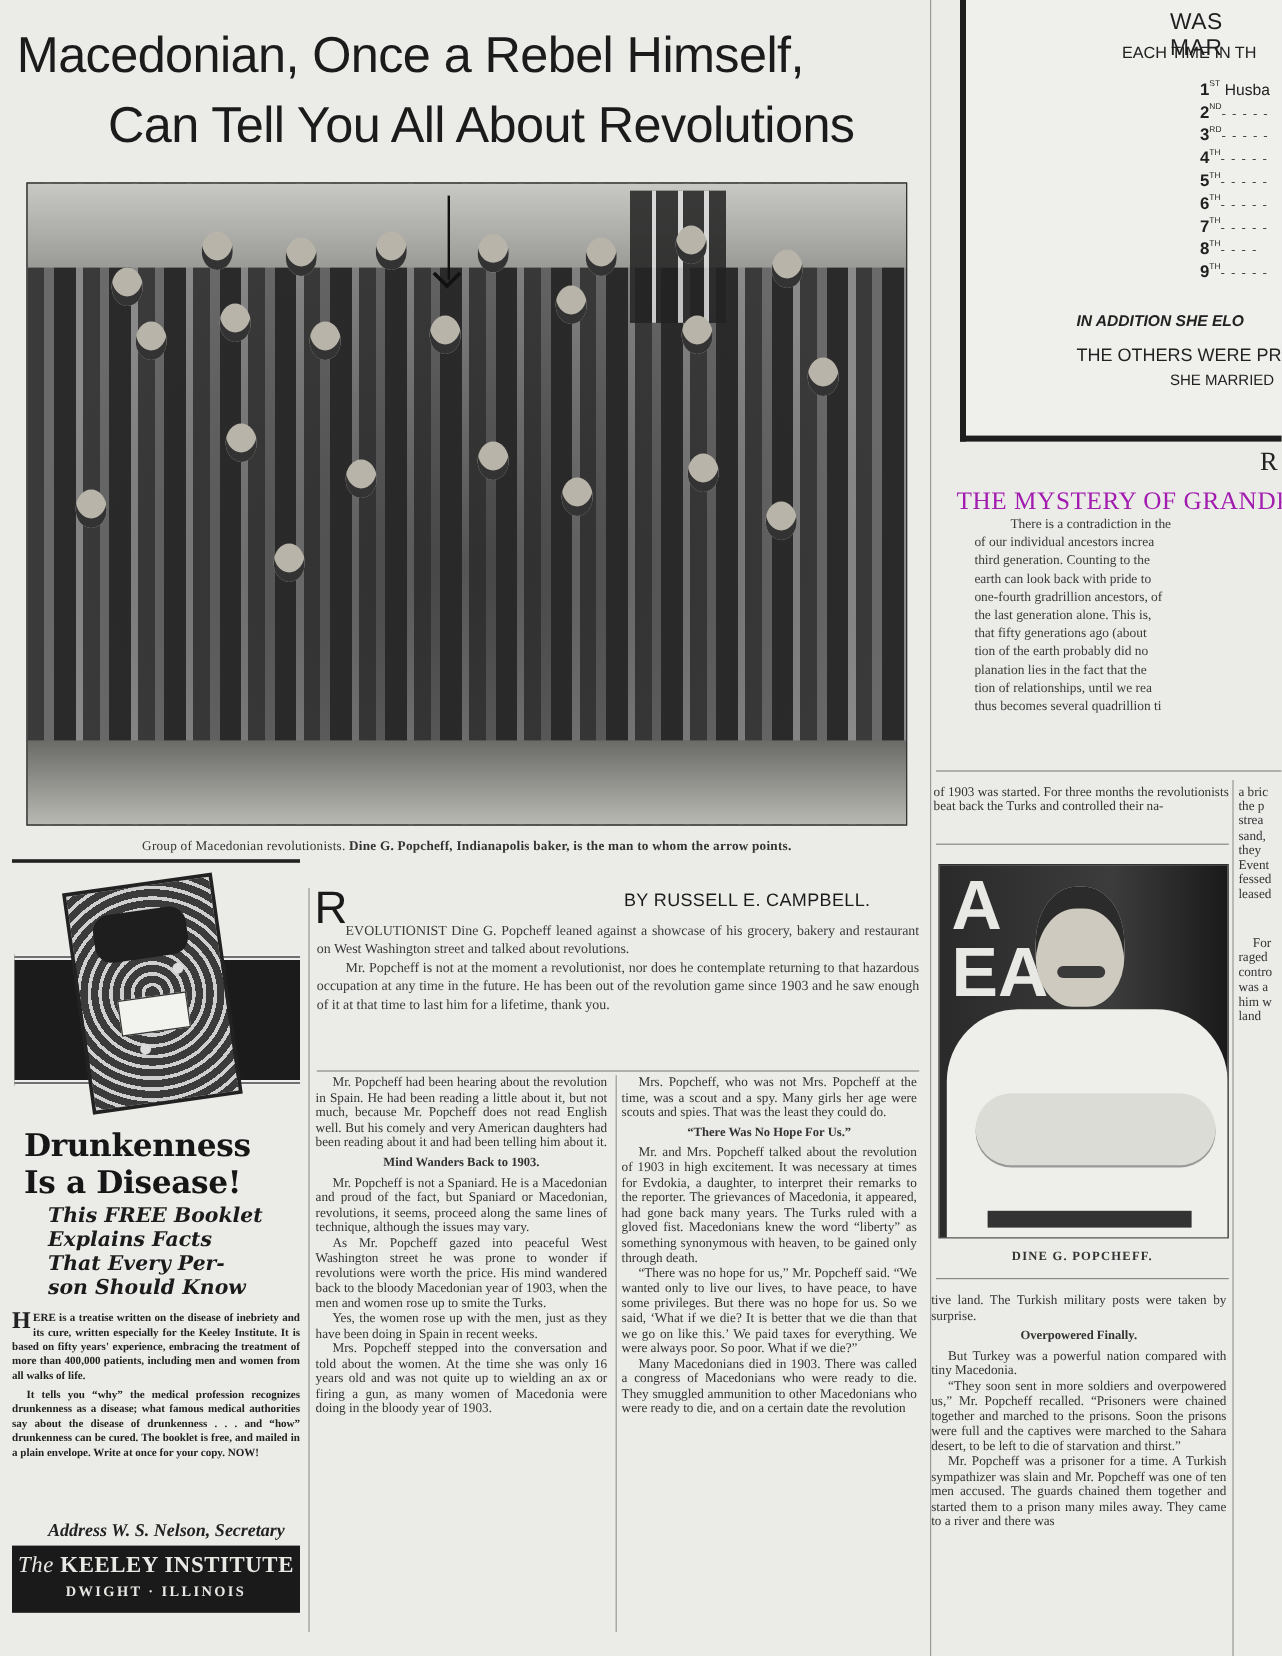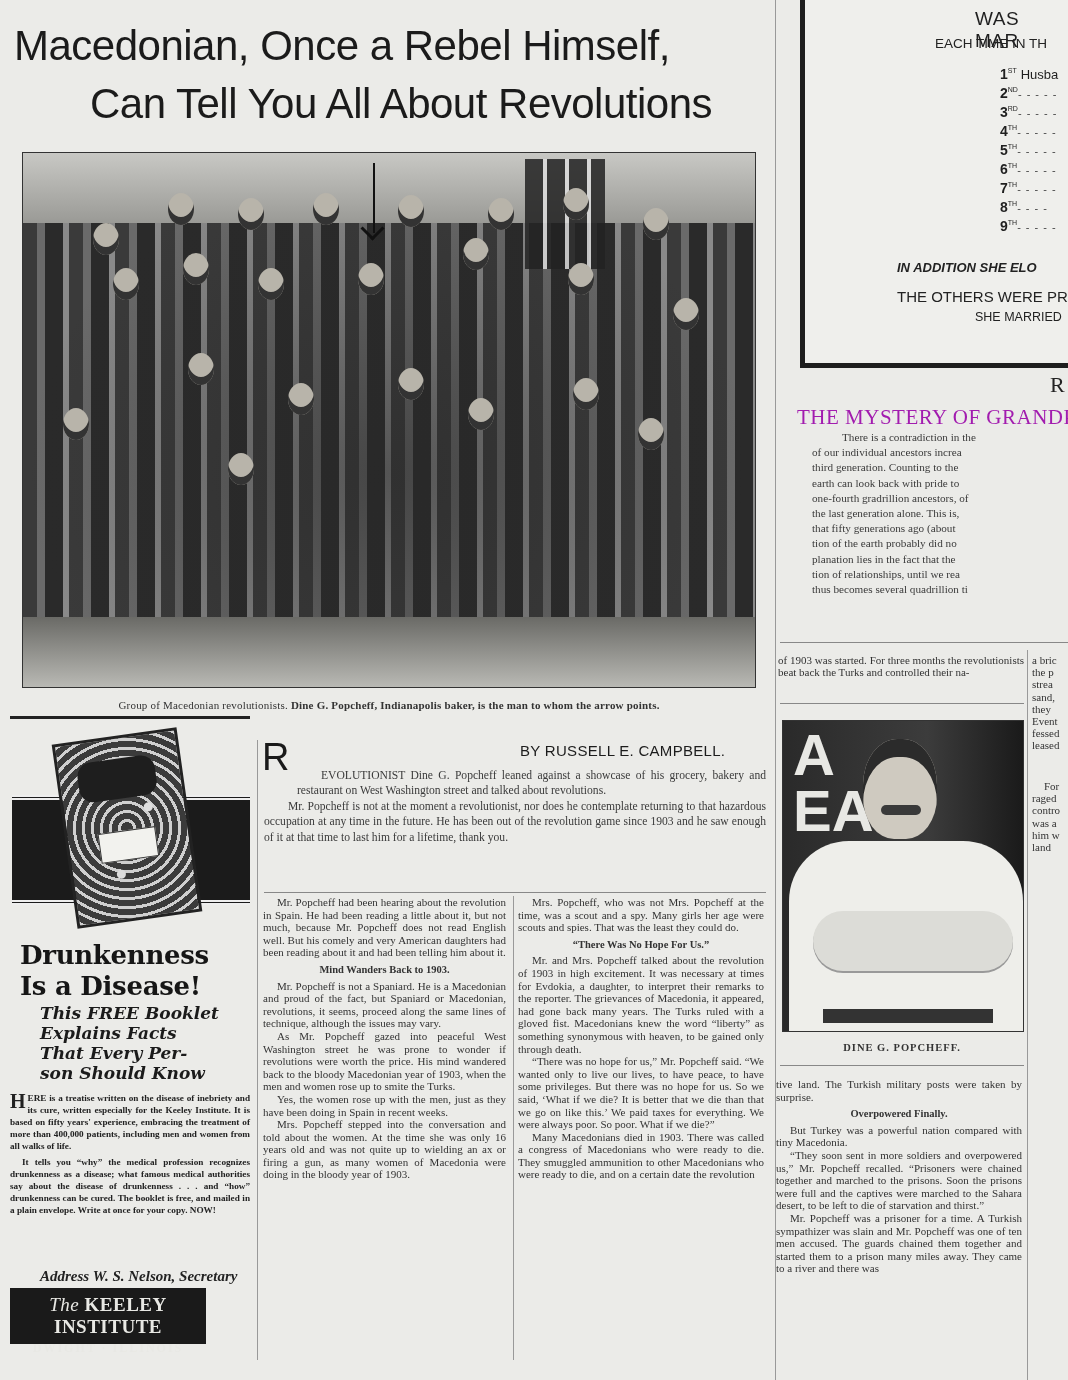--- a/index.html
+++ b/index.html
@@ -36,21 +36,21 @@
   .photo .head { position:absolute; width:26px; height:32px; border-radius:50%; background:#b8b4aa; box-shadow: inset 0 -8px 0 #333; }
 
   .caption { left:24px; top:697px; width:730px; font-size:11px; font-weight:bold; text-align:center; color:#333; letter-spacing:.2px; line-height:16px; }
   .caption .lead { font-weight:normal;margin-top:40px; }
 
   
   .byline { left:520px; top:742px; font-family:"Liberation Sans", sans-serif; font-size:15px; letter-spacing:.3px; color:#1c1c1c; }
   .dropcap { left:262px; top:738px; font-family:"Liberation Sans", sans-serif; font-size:38px; line-height:38px; color:#1a1a1a; }
   .lead-para { left:264px; top:768px; width:502px; font-size:11.6px; line-height:15.4px; text-align:justify; color:#3a3a3a; }
   .lead-para p { margin:0; text-indent:24px; }
-  .lead-para p.first { text-indent:24px;margin-left:33px; }
+  .lead-para p.first { text-indent:24px; }
   .col { font-size:11px; line-height:12.6px; text-align:justify; color:#333; }
   .col p { margin:0; text-indent:14px; }
   .col .sub { text-align:center; font-weight:bold; text-indent:0; margin:5px 0 3px; font-size:10.5px; }
   .colA { left:263px; top:896px; width:243px; }
   .colB { left:518px; top:896px; width:246px; }
 
   
   .boxframe { left:800px; top:-10px; width:300px; height:368px; border:5px solid #1e1e1e; border-right:none; background:#efefec; }
   .box-title { left:975px; top:8px; font-family:"Liberation Sans", sans-serif; font-size:19px; letter-spacing:.5px; color:#1f1f1f; }
   .box-sub { left:935px; top:36px; font-family:"Liberation Sans", sans-serif; font-size:13.5px; color:#222; }
@@ -91,21 +91,21 @@
        border:3px solid #222; transform:rotate(-8deg); }
   .book .title-plate { position:absolute; left:18px; top:20px; width:78px; height:40px; background:#1e1e1e; border-radius:14px; }
   .book .label-plate { position:absolute; left:30px; top:92px; width:56px; height:28px; background:#f2f2ee; border:1px solid #333; }
   .ad-h1 { left:20px; top:940px; font-family:"DejaVu Serif", serif; font-weight:bold; font-size:26px; line-height:31px; color:#161616; letter-spacing:-.3px; }
   .ad-h2 { left:40px; top:1003px; font-family:"DejaVu Serif", serif; font-style:italic; font-weight:bold; font-size:17px; line-height:20px; color:#1b1b1b; }
   .ad-body { left:10px; top:1092px; width:240px; font-size:9.2px; line-height:12px; color:#222; text-align:justify; font-weight:bold; }
   .ad-body p { margin:0 0 4px; text-indent:12px; }
   .ad-body p.first { text-indent:0; }
   .ad-body .cap { font-size:20px; float:left; line-height:18px; margin-right:2px; }
   .ad-address { left:40px; top:1268px; font-size:15px; font-style:italic; font-weight:bold; color:#222; }
-  .ad-footer { left:10px; top:1288px; width:196px; height:56px; background:#1a1a1a; color:#e8e8e4; text-align:center; }
+  .ad-footer { left:10px; top:1288px; width:240px; height:56px; background:#1a1a1a; color:#e8e8e4; text-align:center; }
   .ad-footer .l1 { font-size:19px; font-weight:bold; letter-spacing:.5px; padding-top:6px; }
   .ad-footer .l1 i { font-weight:normal; }
   .ad-footer .l2 { font-size:12px; font-weight:bold; letter-spacing:2px; margin-top:3px; }
 </style>
 </head>
 <body>
 
 <div class="rule-v" style="left:775px;top:0;height:1380px;"></div>
 <div class="rule-v" style="left:257px;top:740px;height:620px;"></div>
 <div class="rule-v" style="left:513px;top:896px;height:464px;"></div>

